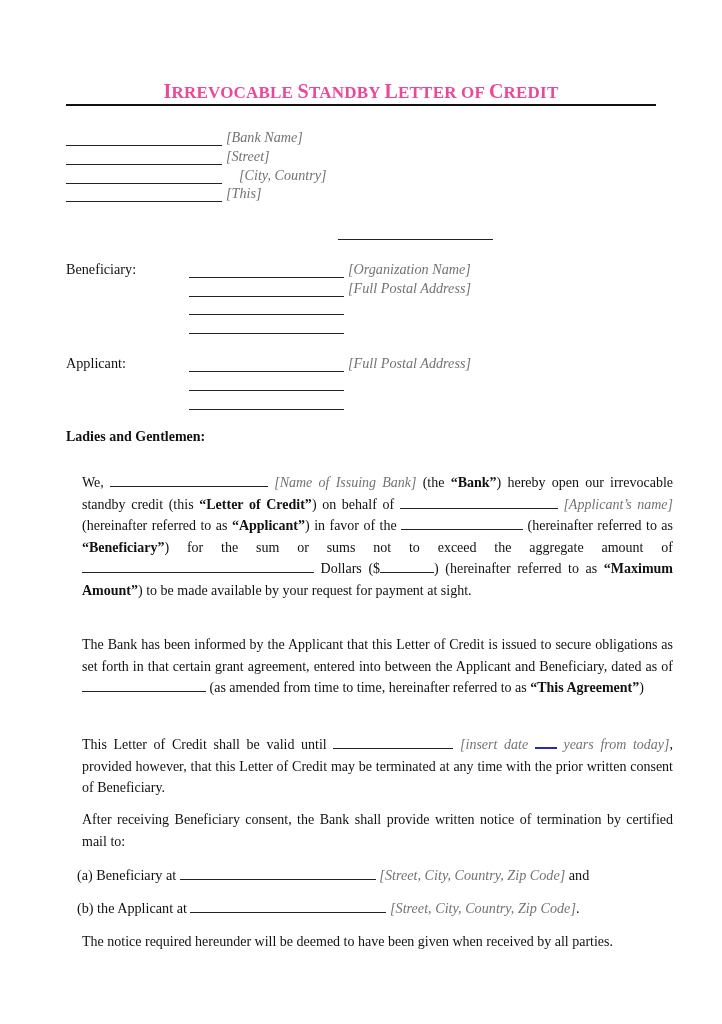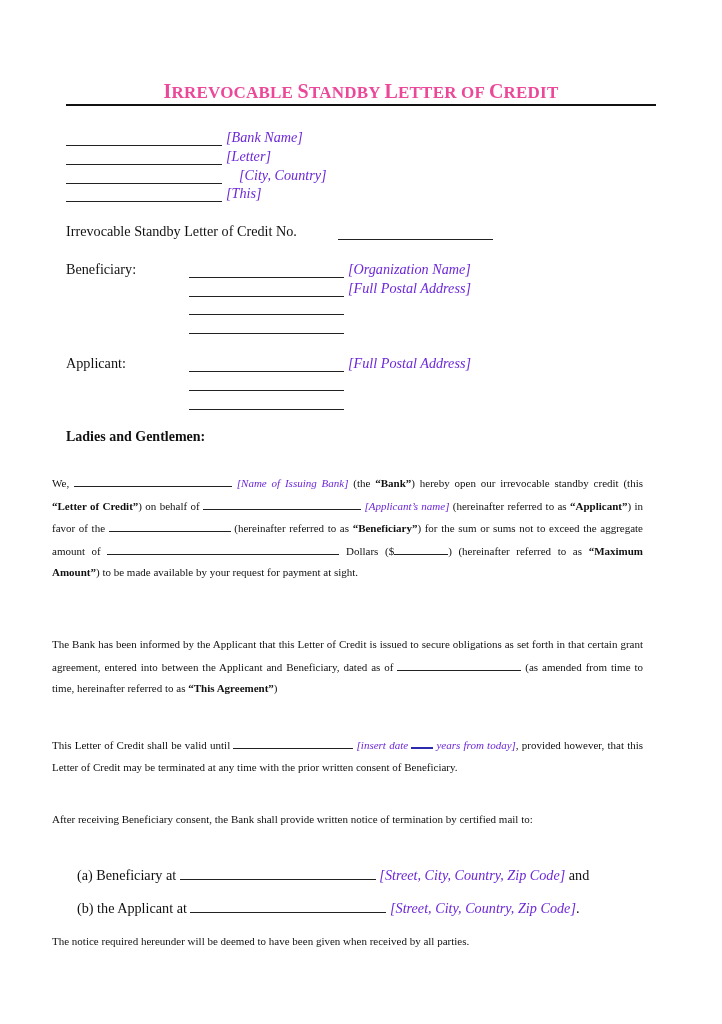--- a/index.html
+++ b/index.html
@@ -12,53 +12,52 @@
   .title {
     position: absolute; left: 66px; top: 80px; width: 590px;
     text-align: center; font-weight: bold; font-size: 17px; letter-spacing: 0.2px;
     font-variant: small-caps; color: #ec4899;
   }
   .title .big { font-size: 20px; }
   .title-rule {
     position: absolute; left: 66px; top: 104px; width: 590px; height: 0;
     border-top: 2px solid #111;
   }
-  .ph { color: #6d28d9; font-style: italic; }
+  .ph { color: #737373; font-style: italic; }
   .blank { display: inline-block; border-bottom: 1px solid #222; height: 14px; vertical-align: baseline; }
   .row { position: absolute; left: 66px; white-space: nowrap; line-height: 19px; margin-left: 11px; }
   .label { position: absolute; left: 66px; white-space: nowrap; line-height: 19px; }
   .field-line { position: absolute; border-bottom: 1px solid #222; height: 0; }
   .ph-abs { position: absolute; white-space: nowrap; line-height: 19px; }
   .para {
-    position: absolute; left: 52px; width: 591px; text-align: justify;
-    line-height: 21.6px; font-size: 11px; font-family: Liberation Serif, serif;
+    position: absolute; left: 82px; width: 591px; text-align: justify;
+    line-height: 21.6px; font-size: 14px; font-family: Liberation Serif, serif;
   }
   b { font-weight: bold; }
   .heading { position: absolute; left: 66px; top: 429px; font-weight: bold; font-size: 14px; }
 </style>
 </head>
 <body>
 
 <div class="page">
 
   <div class="title">
     <span class="big">I</span><span>RREVOCABLE </span><span class="big">S</span><span>TANDBY </span><span class="big">L</span><span>ETTER OF </span><span class="big">C</span><span>REDIT</span>
   </div>
   <div class="title-rule"></div>
 
   <div class="field-line" style="left:66px; top:145px; width:156px;"></div>
   <div class="ph-abs ph" style="left:226px; top:128px;">[Bank Name]</div>
   <div class="field-line" style="left:66px; top:164px; width:156px;"></div>
-  <div class="ph-abs ph" style="left:226px; top:147px;">[Letter]</div>
+  <div class="ph-abs ph" style="left:226px; top:147px;">[Street]</div>
   <div class="field-line" style="left:66px; top:183px; width:156px;"></div>
   <div class="ph-abs ph" style="left:239px; top:166px;">[City, Country]</div>
   <div class="field-line" style="left:66px; top:201px; width:156px;"></div>
   <div class="ph-abs ph" style="left:226px; top:184px;">[This]</div>
 
-  <div class="label" style="top:222px;">Irrevocable Standby Letter of Credit No.</div>
   <div class="field-line" style="left:338px; top:239px; width:155px;"></div>
 
   <div class="label" style="top:260px;">Beneficiary:</div>
   <div class="field-line" style="left:189px; top:277px; width:155px;"></div>
   <div class="ph-abs ph" style="left:348px; top:260px;">[Organization Name]</div>
   <div class="field-line" style="left:189px; top:296px; width:155px;"></div>
   <div class="ph-abs ph" style="left:348px; top:279px;">[Full Postal Address]</div>
   <div class="field-line" style="left:189px; top:314px; width:155px;"></div>
   <div class="field-line" style="left:189px; top:333px; width:155px;"></div>
 

